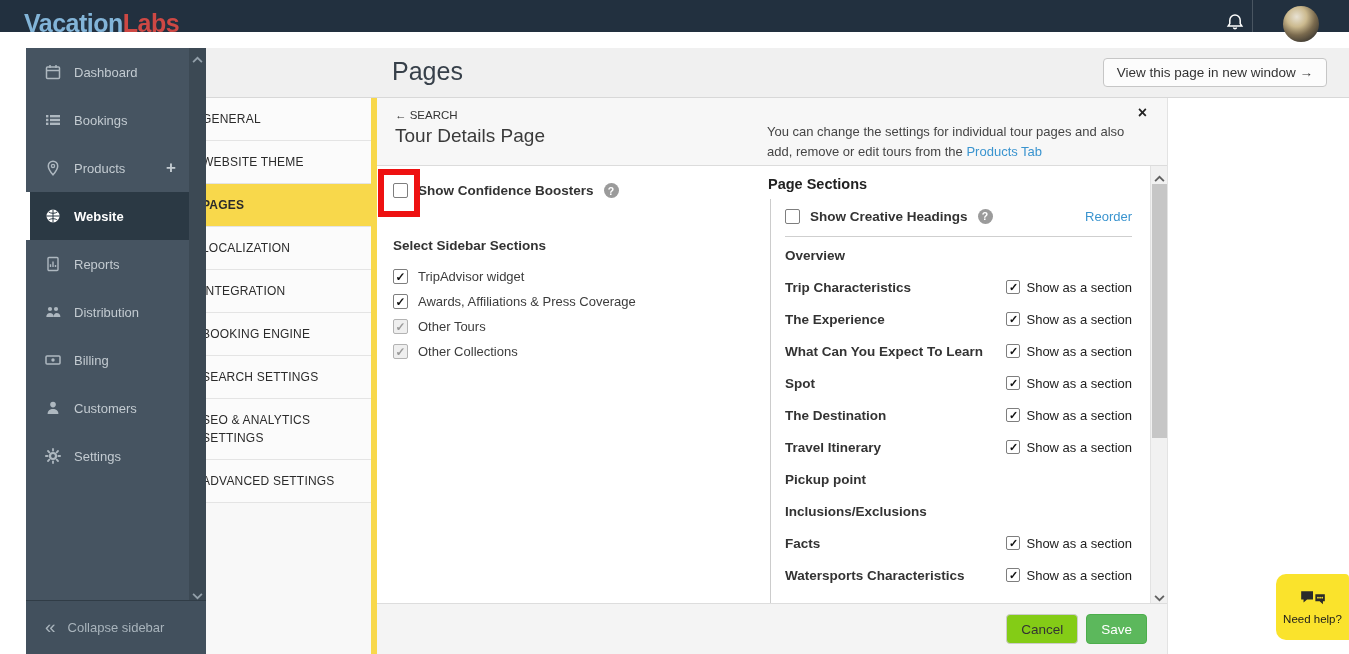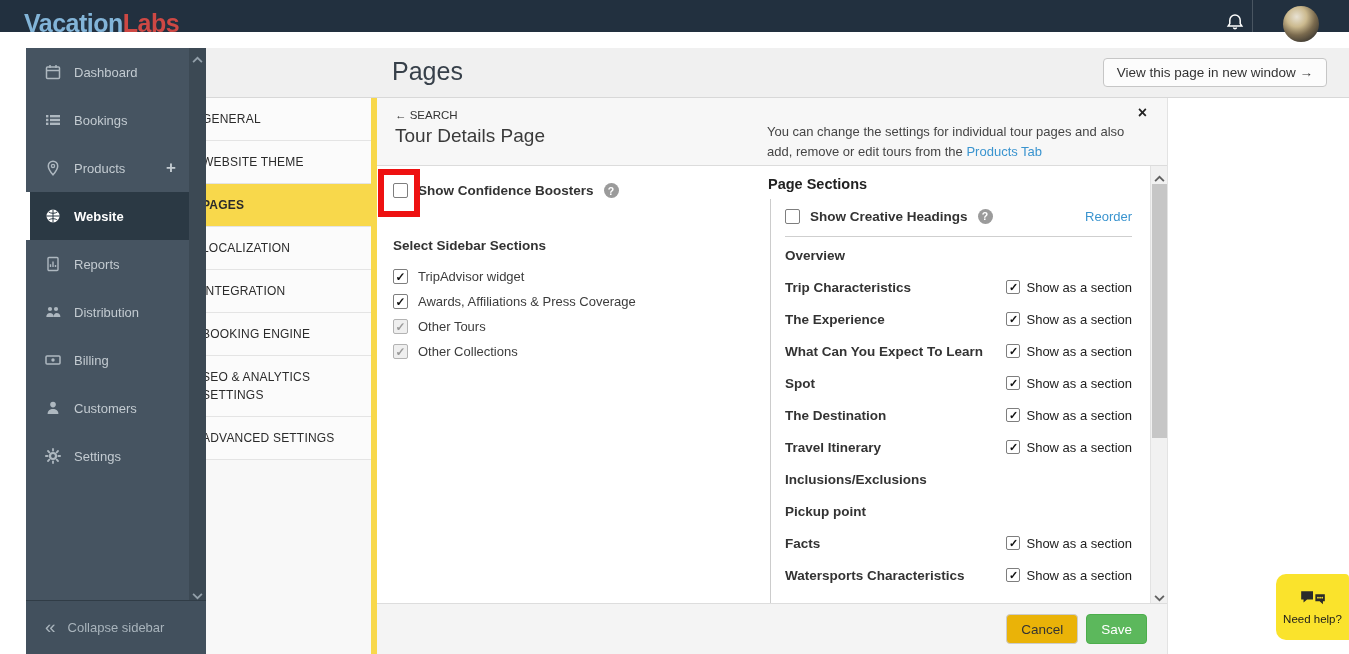--- a/index.html
+++ b/index.html
@@ -96,21 +96,21 @@
   .m-scroll { position:absolute; right:0; top:0; bottom:0; width:17px; background:#f1f1f1; border-left:1px solid #e2e2e2; }
   .m-scroll .chev { position:absolute; left:3px; width:11px; height:10px; color:#606060; cursor:pointer; }
   .m-scroll .chev.up { top:4px; }
   .m-scroll .chev.down { bottom:4px; }
   .m-thumb { position:absolute; left:1px; top:18px; width:15px; height:254px; background:#c6c6c6; cursor:pointer; }
 
   
   .panel-footer { position:absolute; left:0; right:0; bottom:0; height:51px; background:#f4f4f4; border-top:1px solid #ddd;
                   display:flex; align-items:center; justify-content:flex-end; gap:8px; padding-right:20px; }
   .btn { height:30px; padding:0 14px; border-radius:4px; font-size:13.5px; font-family:"Liberation Sans",sans-serif; cursor:pointer; }
-  .btn-cancel { background:#eab308; border:1px solid #ccc; color:#333; }
+  .btn-cancel { background:#84cc16; border:1px solid #ccc; color:#333; }
   .btn-save { background:#5cb85c; border:1px solid #4cae4c; color:#fff; }
 
   
   .help-widget { position:absolute; right:0; bottom:14px; width:73px; height:66px; background:#fae32c;
                  border-radius:10px 4px 0 10px; z-index:30; display:flex; flex-direction:column;
                  align-items:center; justify-content:center; gap:4px; cursor:pointer; }
   .help-widget .txt { font-size:11.5px; color:#1c1c1c; }
 </style>
 </head>
 <body>
@@ -255,20 +255,23 @@
         </div>
 
         <div class="menu-item">
           <span>INTEGRATION</span>
         </div>
 
         <div class="menu-item">
           <span>BOOKING ENGINE</span>
         </div>
 
+        <div class="menu-item">
+          <span>SEARCH SETTINGS</span>
+        </div>
 
         <div class="menu-item">
           <span>SEO &amp; ANALYTICS SETTINGS</span>
         </div>
 
         <div class="menu-item">
           <span>ADVANCED SETTINGS</span>
         </div>
       </div>
 
@@ -381,29 +384,29 @@
 
               <div class="ps-row">
                 <span class="lbl">Travel Itinerary</span>
                 <span class="ps-toggle">
                   <span class="cbx sm">✓</span>
                   <span>Show as a section</span>
                 </span>
               </div>
 
               <div class="ps-row">
-                <span class="lbl">Inclusions/Exclusions</span>
+                <span class="lbl">Pickup point</span>
                 <span class="ps-toggle" style="visibility: hidden;">
                   <span class="cbx sm"></span>
                   <span></span>
                 </span>
               </div>
 
               <div class="ps-row">
-                <span class="lbl">Pickup point</span>
+                <span class="lbl">Inclusions/Exclusions</span>
                 <span class="ps-toggle" style="visibility: hidden;">
                   <span class="cbx sm"></span>
                   <span></span>
                 </span>
               </div>
 
               <div class="ps-row">
                 <span class="lbl">Facts</span>
                 <span class="ps-toggle">
                   <span class="cbx sm">✓</span>

